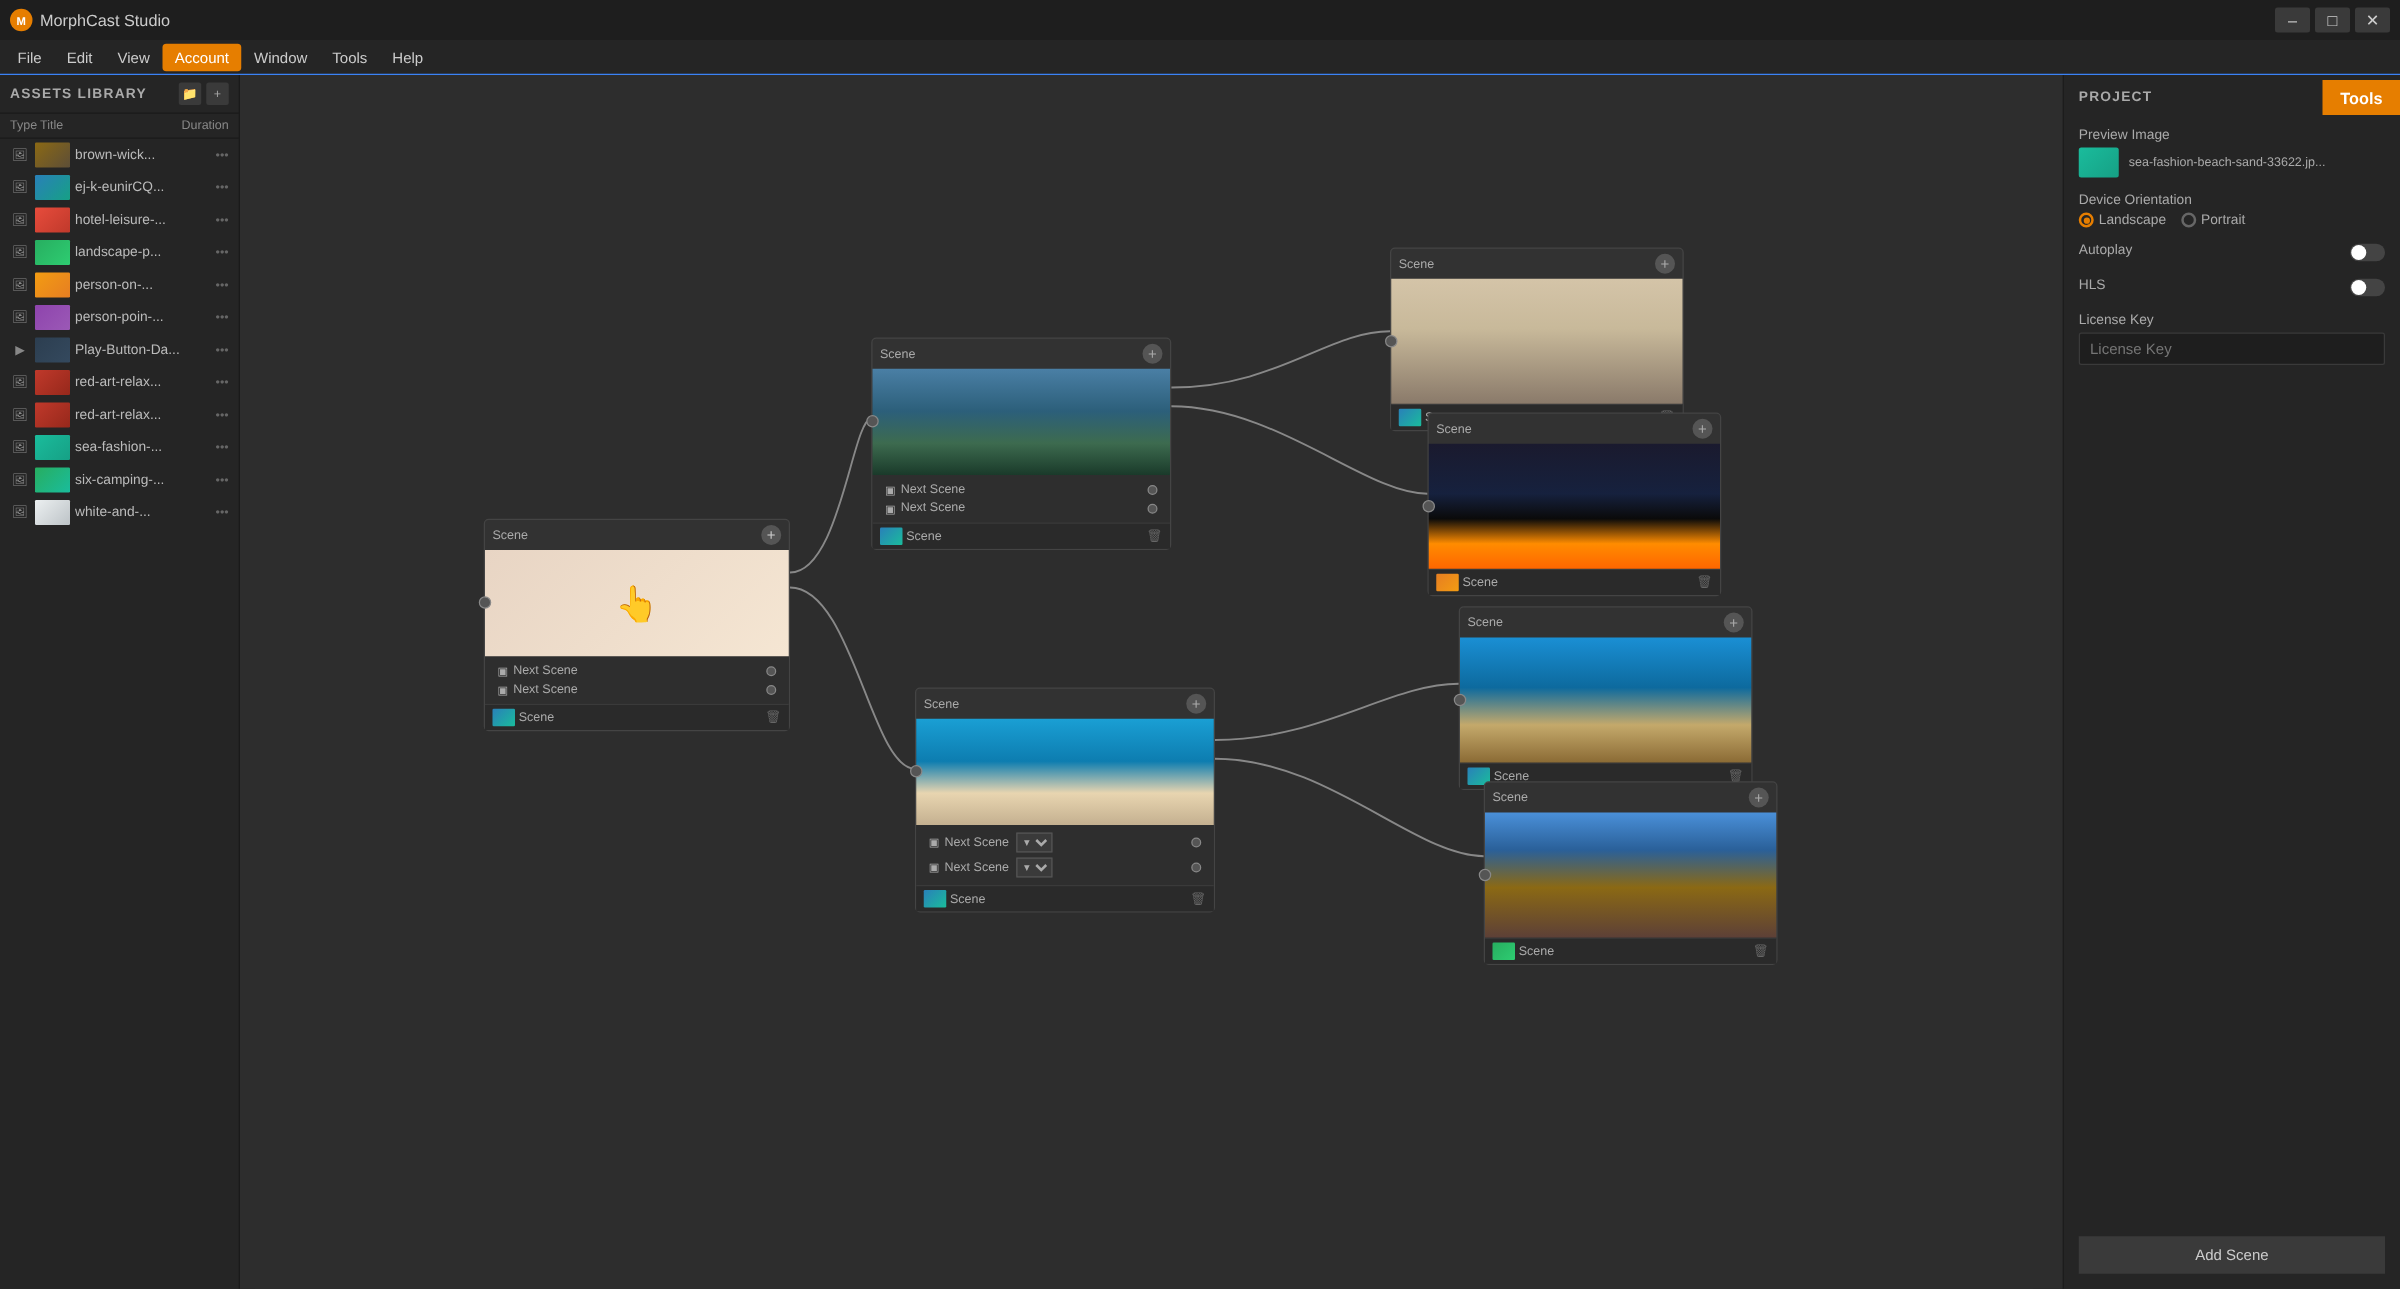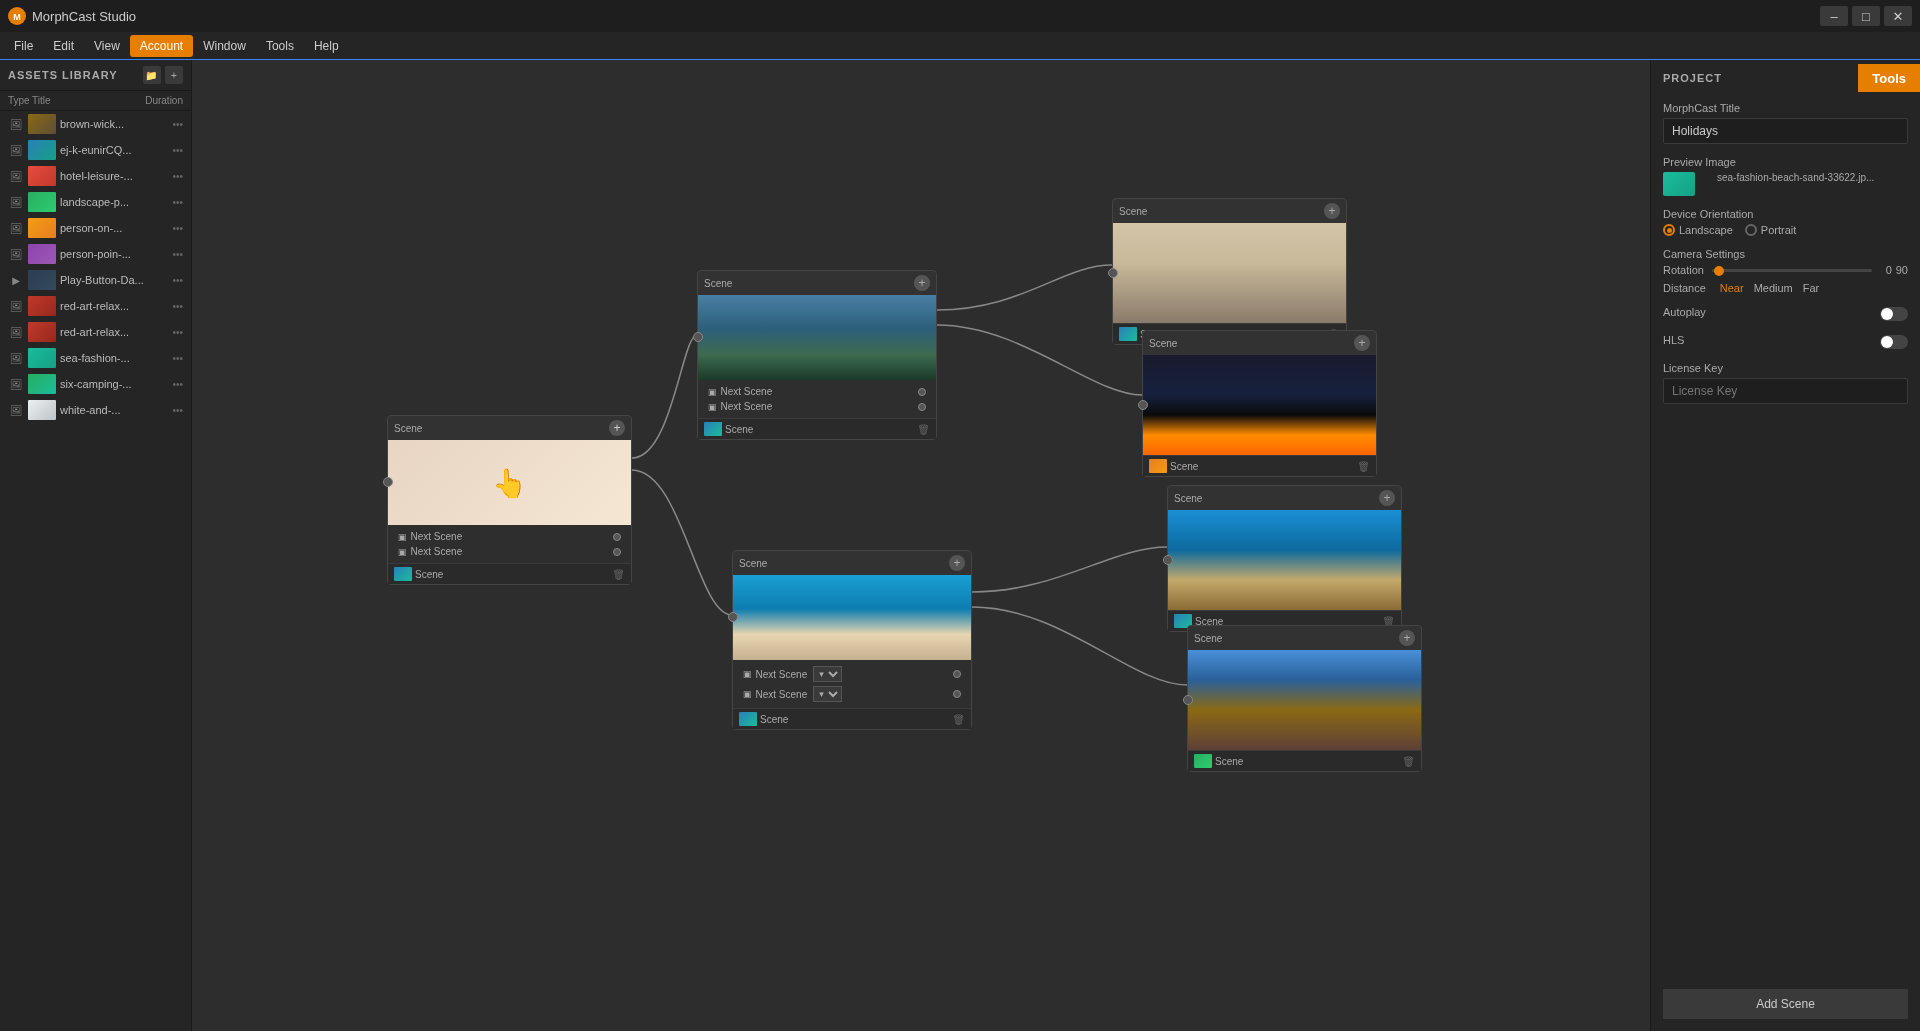--- a/index.html
+++ b/index.html
@@ -70,21 +70,21 @@
     #connections-svg { position: absolute; top: 0; left: 0; width: 100%; height: 100%; pointer-events: none; }
 
     
     #right-panel { width: 270px; background: #252525; border-left: 1px solid #1a1a1a; padding: 12px; overflow-y: auto; display: flex; flex-direction: column; gap: 12px; }
 
     .panel-section-title { font-size: 11px; font-weight: bold; color: #aaa; letter-spacing: 1px; margin-bottom: 6px; }
 
     .panel-label { font-size: 11px; color: #aaa; margin-bottom: 4px; }
     .panel-input { width: 100%; background: #1e1e1e; border: 1px solid #3a3a3a; color: #ccc; padding: 5px 8px; font-size: 12px; border-radius: 2px; outline: none; }
 
-    .preview-image-container { display: flex; align-items: flex-start; gap: 22px; }
+    .preview-image-container { display: flex; align-items: center; gap: 8px; }
     .preview-thumb { width: 32px; height: 24px; background: #444; border-radius: 2px; flex-shrink: 0; }
     .preview-filename { font-size: 10px; color: #aaa; overflow: hidden; text-overflow: ellipsis; white-space: nowrap; }
 
     .orientation-row { display: flex; align-items: center; gap: 12px; }
     .radio-item { display: flex; align-items: center; gap: 4px; cursor: pointer; }
     .radio-dot { width: 12px; height: 12px; border-radius: 50%; border: 2px solid #666; display: flex; align-items: center; justify-content: center; }
     .radio-dot.selected { border-color: #e67e00; }
     .radio-dot.selected::after { content: ''; width: 5px; height: 5px; border-radius: 50%; background: #e67e00; }
     .radio-label { font-size: 11px; color: #aaa; }
 
@@ -433,24 +433,20 @@
           <span class="delete-btn">🗑</span>
         </div>
       </div>
 
     </div>
   </div>
 
   <div id="right-panel">
     <div class="panel-section-title">PROJECT</div>
 
-    <div>
-      <div class="panel-label">MorphCast Title</div>
-      <input class="panel-input" type="text" value="Holidays" style="">
-    </div>
 
     <div>
       <div class="panel-label">Preview Image</div>
       <div class="preview-image-container">
         <div class="preview-thumb thumb-sea"></div>
         <span class="preview-filename">sea-fashion-beach-sand-33622.jp...</span>
       </div>
     </div>
 
     <div>
@@ -460,37 +456,20 @@
           <div class="radio-dot selected"></div>
           <span class="radio-label">Landscape</span>
         </div>
         <div class="radio-item">
           <div class="radio-dot"></div>
           <span class="radio-label">Portrait</span>
         </div>
       </div>
     </div>
 
-    <div>
-      <div class="panel-label">Camera Settings</div>
-      <div class="rotation-row" style="margin-bottom:6px;">
-        <span style="font-size:11px;color:#aaa;">Rotation</span>
-        <div class="rotation-slider">
-          <div class="thumb"></div>
-        </div>
-        <span style="font-size:11px;color:#aaa;width:12px;text-align:right;">0</span>
-        <span style="font-size:11px;color:#aaa;margin-left:4px;">90</span>
-      </div>
-      <div class="distance-row">
-        <span style="font-size:11px;color:#aaa;margin-right:4px;">Distance</span>
-        <span class="dist-option active">Near</span>
-        <span class="dist-option">Medium</span>
-        <span class="dist-option">Far</span>
-      </div>
-    </div>
 
     <div class="autoplay-row">
       <span class="panel-label">Autoplay</span>
       <div class="toggle-switch">
         <div class="knob"></div>
       </div>
     </div>
 
     <div class="autoplay-row">
       <span class="panel-label">HLS</span>

